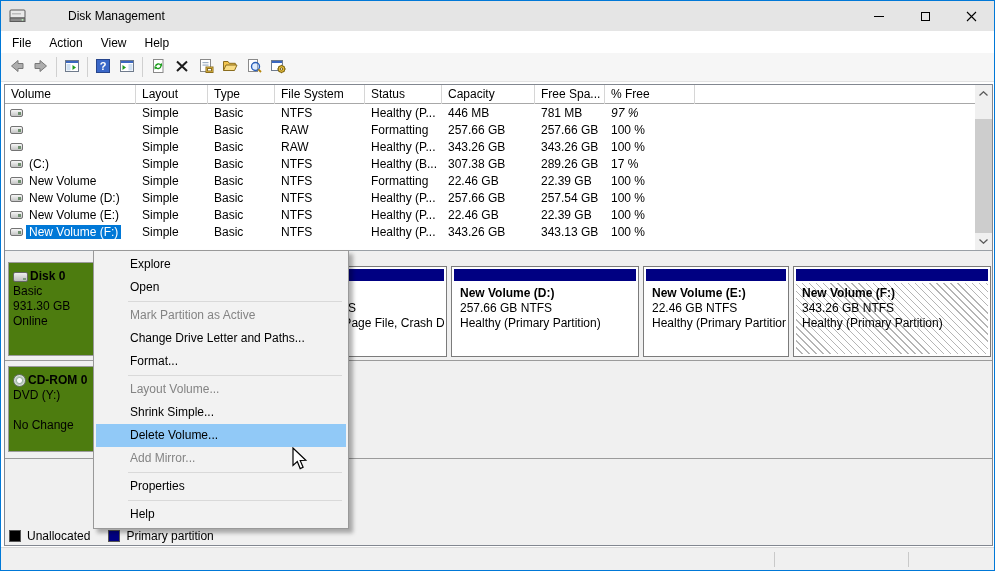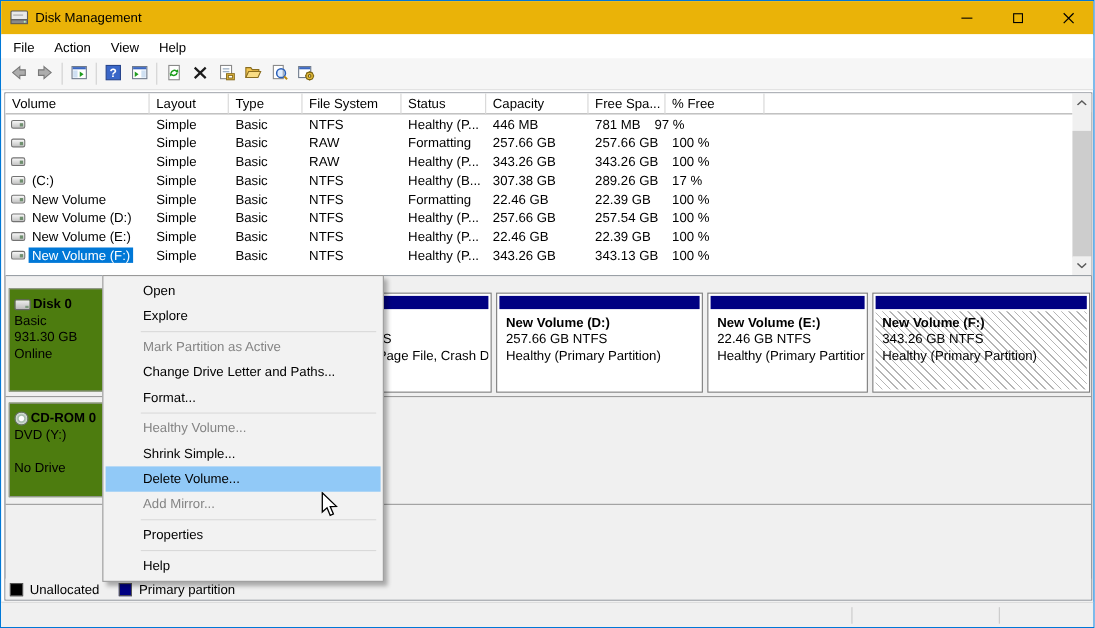--- a/index.html
+++ b/index.html
@@ -1,21 +1,21 @@
 <!DOCTYPE html>
 <html><head>
 <meta charset="utf-8">
 <style>
   * { margin:0; padding:0; box-sizing:border-box; }
   html,body { width:995px; height:571px; background:#fff; }
   body { font-family:"Liberation Sans", sans-serif; font-size:12px; color:#000; overflow:hidden; }
   .window { position:relative; width:995px; height:571px; border:1px solid #0078d7; background:#fff; overflow:hidden; }
 
   
-  .titlebar { position:absolute; left:0; top:0; right:0; height:30px; background:#eab308; display:flex; align-items:center; }
+  .titlebar { position:absolute; left:0; top:0; right:0; height:30px; background:#e5e5e5; display:flex; align-items:center;gap:36px; }
   .title-icon { margin-left:8px; width:18px; height:14px; }
   .title-text { margin-left:5px; font-size:12px; }
   .win-buttons { margin-left:auto; display:flex; height:30px; }
   .win-btn { width:46px; height:30px; display:flex; align-items:center; justify-content:center; }
   .glyph-min { width:10px; height:1px; background:#000; }
   .glyph-max { width:9px; height:9px; border:1px solid #000; }
 
   
   .menubar { position:absolute; left:0; top:31px; right:0; height:21px; background:#fff; display:flex; align-items:center; padding-left:2px; }
   .menu-item { padding:3px 9px; }
@@ -211,21 +211,21 @@
         </div>
       <div class="lv-rows" id="lv-rows">
           <div class="lv-row" style="top: 0px;">
             <div class="lv-cell" style="left: 0px; width: 131px;"><span class="vol-ico"></span><span class="vol-label"></span></div>
             <div class="lv-cell" style="left: 137px; width: 66px;">Simple</div>
             <div class="lv-cell" style="left: 209px; width: 61px;">Basic</div>
             <div class="lv-cell" style="left: 276px; width: 84px;">NTFS</div>
             <div class="lv-cell" style="left: 366px; width: 71px;">Healthy (P...</div>
             <div class="lv-cell" style="left: 443px; width: 87px;">446 MB</div>
             <div class="lv-cell" style="left: 536px; width: 64px;">781 MB</div>
-            <div class="lv-cell" style="left: 590px; width: 84px;">97 %</div>
+            <div class="lv-cell" style="left: 606px; width: 84px; font-style: italic;">97 %</div>
           </div>
           <div class="lv-row" style="top: 17px;">
             <div class="lv-cell" style="left: 0px; width: 131px;"><span class="vol-ico"></span><span class="vol-label"></span></div>
             <div class="lv-cell" style="left: 137px; width: 66px;">Simple</div>
             <div class="lv-cell" style="left: 209px; width: 61px;">Basic</div>
             <div class="lv-cell" style="left: 276px; width: 84px;">RAW</div>
             <div class="lv-cell" style="left: 366px; width: 71px;">Formatting</div>
             <div class="lv-cell" style="left: 443px; width: 87px;">257.66 GB</div>
             <div class="lv-cell" style="left: 536px; width: 64px;">257.66 GB</div>
             <div class="lv-cell" style="left: 606px; width: 84px;">100 %</div>
@@ -356,21 +356,21 @@
             <div>Healthy (Primary Partition)</div>
           </div>
         </div>
         <div class="disk-label" style="top: 281px; height: 86px;">
           <b>
             <span class="cd-ico"></span>
             <span>CD-ROM 0</span>
           </b>
           <div>DVD (Y:)</div>
           <div>&nbsp;</div>
-          <div>No Drive</div>
+          <div>No Change</div>
         </div>
         <div class="disk-divider" style="top: 275px;"></div>
         <div class="disk-divider" style="top: 373px;"></div>
       </div>
 
     <div class="legend" id="legend">
         <div class="legend-item">
           <span class="legend-swatch" style="background: rgb(0, 0, 0);"></span>
           <span>Unallocated</span>
         </div>
@@ -380,28 +380,28 @@
         </div>
       </div>
   </div>
 
   <div class="statusbar">
     <div class="sb-div" style="left:773px;"></div>
     <div class="sb-div" style="left:907px;"></div>
   </div>
 
   <div class="ctxmenu" id="ctxmenu">
+      <div class="cm-item">Explore</div>
       <div class="cm-item">Open</div>
-      <div class="cm-item">Explore</div>
       <div class="cm-sep"></div>
       <div class="cm-item disabled">Mark Partition as Active</div>
       <div class="cm-item">Change Drive Letter and Paths...</div>
       <div class="cm-item">Format...</div>
       <div class="cm-sep"></div>
-      <div class="cm-item disabled">Healthy Volume...</div>
+      <div class="cm-item disabled">Layout Volume...</div>
       <div class="cm-item">Shrink Simple...</div>
       <div class="cm-item highlighted">Delete Volume...</div>
       <div class="cm-item disabled">Add Mirror...</div>
       <div class="cm-sep"></div>
       <div class="cm-item">Properties</div>
       <div class="cm-sep"></div>
       <div class="cm-item">Help</div>
     </div>
 
   <svg class="cursor" width="17" height="24" viewBox="0 0 17 24">

